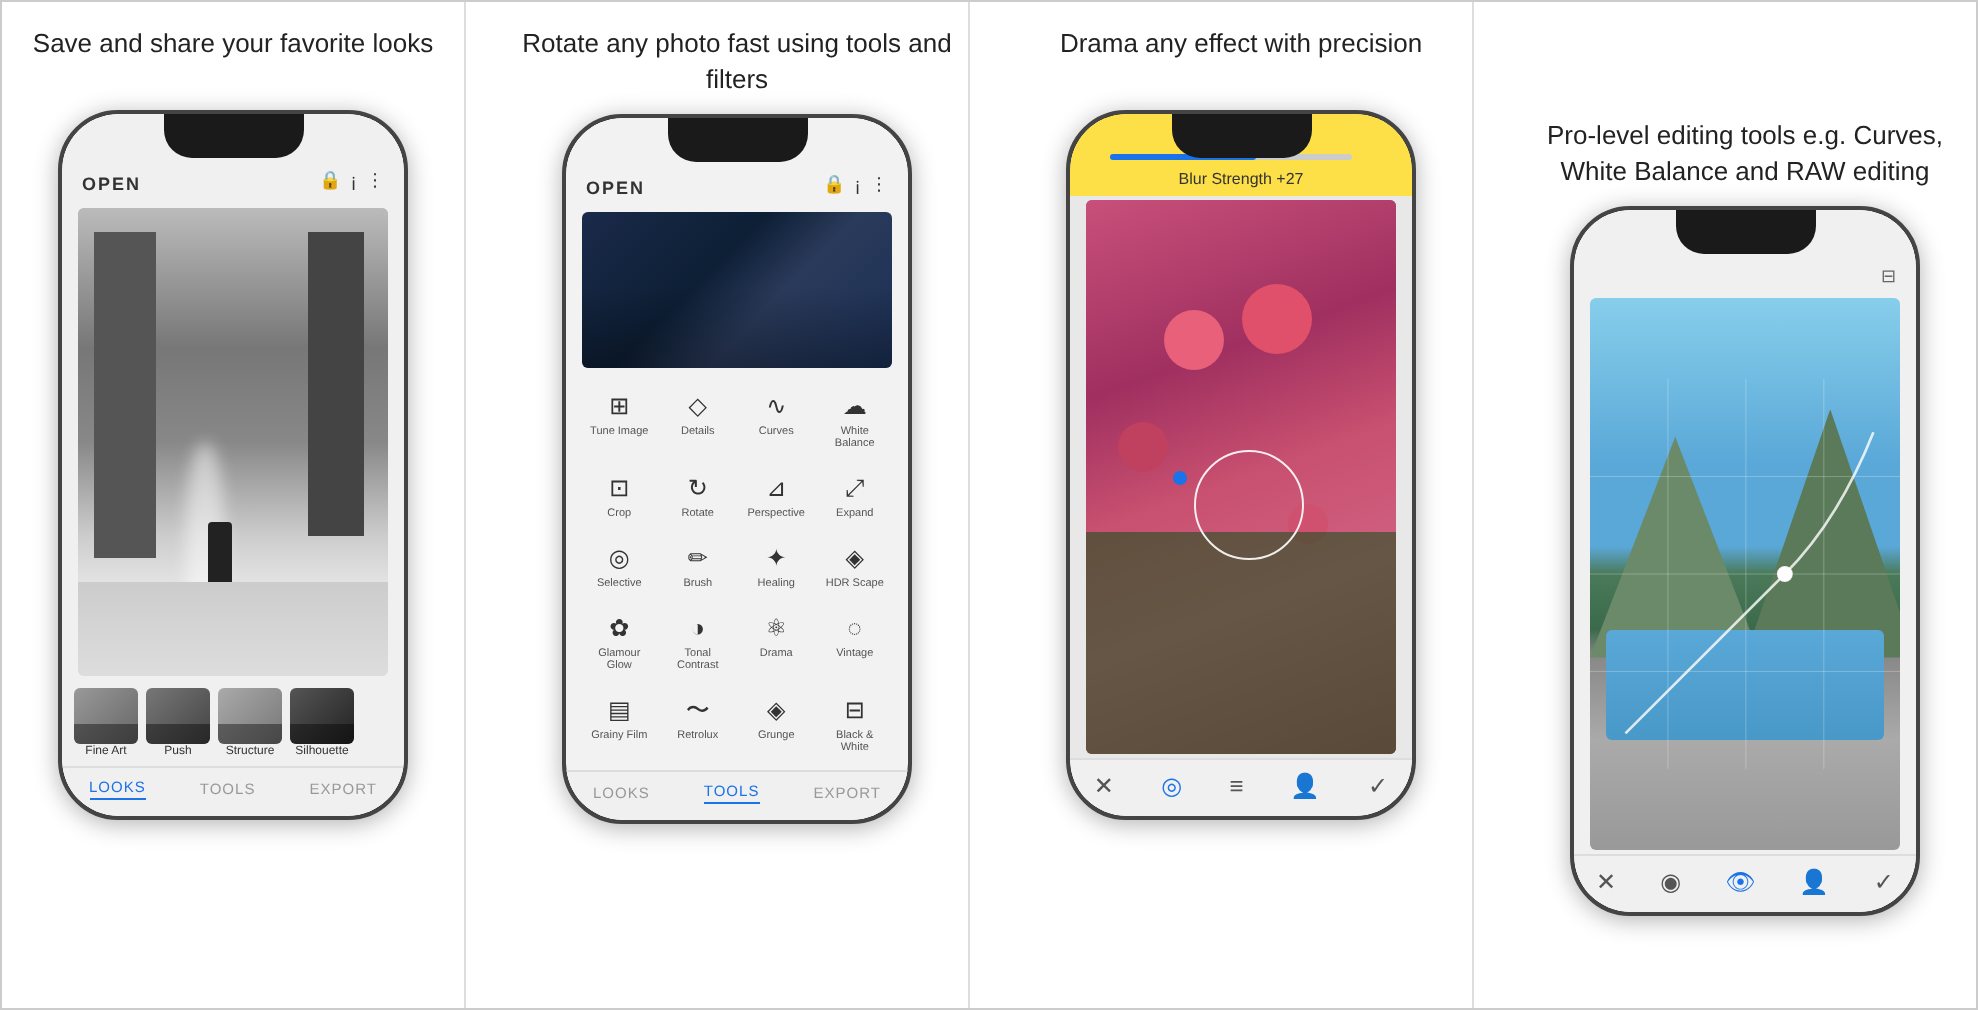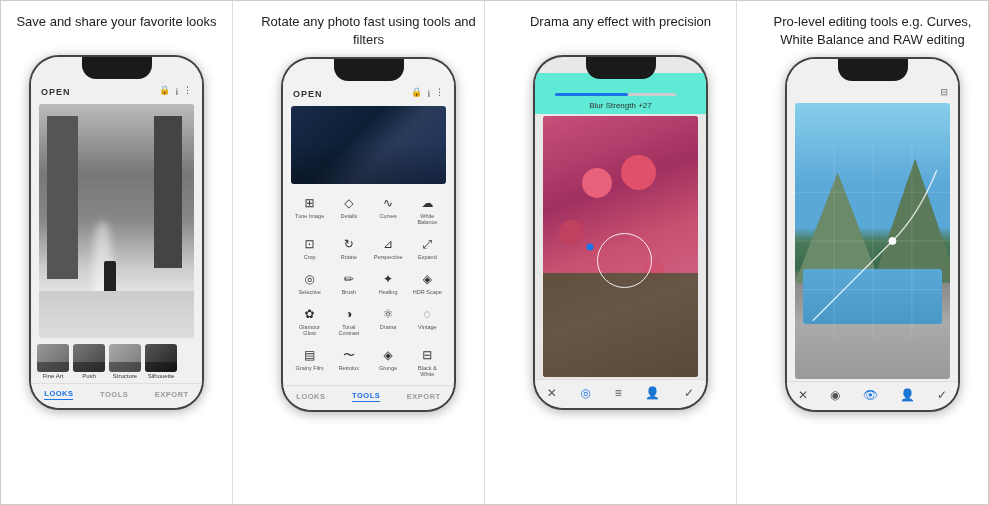--- a/index.html
+++ b/index.html
@@ -24,21 +24,21 @@
 
     .panel {
       flex: 1;
       display: flex;
       flex-direction: column;
       align-items: center;
       padding: 10px 8px 6px;
       border-right: 1px solid #ddd;
       background: #fff;
     }
-    .panel:last-child { border-right: none; }
+    .panel:last-child { border-right: none; margin-top: 46px; }
 
     .panel-caption {
       font-size: 13px;
       color: #222;
       text-align: center;
       line-height: 1.4;
       margin-bottom: 8px;
       min-height: 36px;
       display: flex;
       align-items: flex-start;
@@ -69,21 +69,21 @@
       height: 22px;
       background: #1a1a1a;
       border-radius: 0 0 14px 14px;
       z-index: 10;
     }
 
     .phone-screen {
       position: absolute;
       top: 0; left: 0; right: 0; bottom: 0;
       background: #f5f5f5;
-      border-radius: 12px;
+      border-radius: 28px;
       overflow: hidden;
       display: flex;
       flex-direction: column;
     }
 
     
     .phone1-screen {
       background: #f0f0f0;
     }
 
@@ -201,21 +201,21 @@
     .phone1-bottom-nav {
       background: #f0f0f0;
       display: flex;
       justify-content: space-around;
       align-items: center;
       padding: 5px 0 8px;
       border-top: 1px solid #ddd;
     }
     .nav-tab {
       font-size: 7.5px;
-      font-weight: 700;
+      font-weight: 400;
       color: #999;
       letter-spacing: 0.5px;
     }
     .nav-tab.active { color: #1a73e8; border-bottom: 1.5px solid #1a73e8; padding-bottom: 1px; }
 
     
     .phone2-screen {
       background: #f2f2f2;
     }
 
@@ -275,22 +275,21 @@
     .phone3-screen {
       background: #e8e8e8;
     }
 
     .phone3-topbar {
       padding: 28px 10px 4px;
       display: flex;
       align-items: center;
       justify-content: center;
       position: relative;
-      background: #5eead4;
-      margin-top: 16px;
+      background: #fde047;
     }
     .phone3-blur-label {
       font-size: 8px;
       color: #333;
       font-weight: 500;
     }
     .phone3-slider-bar {
       position: absolute;
       top: 20px;
       left: 20px;

